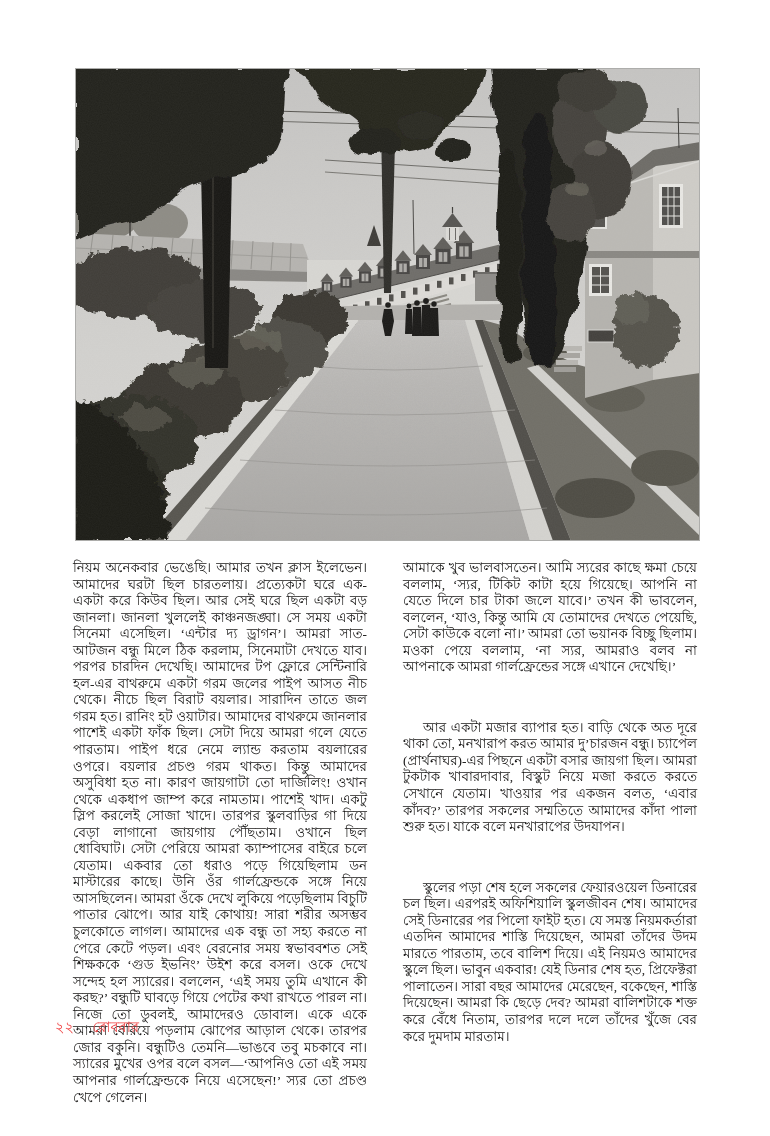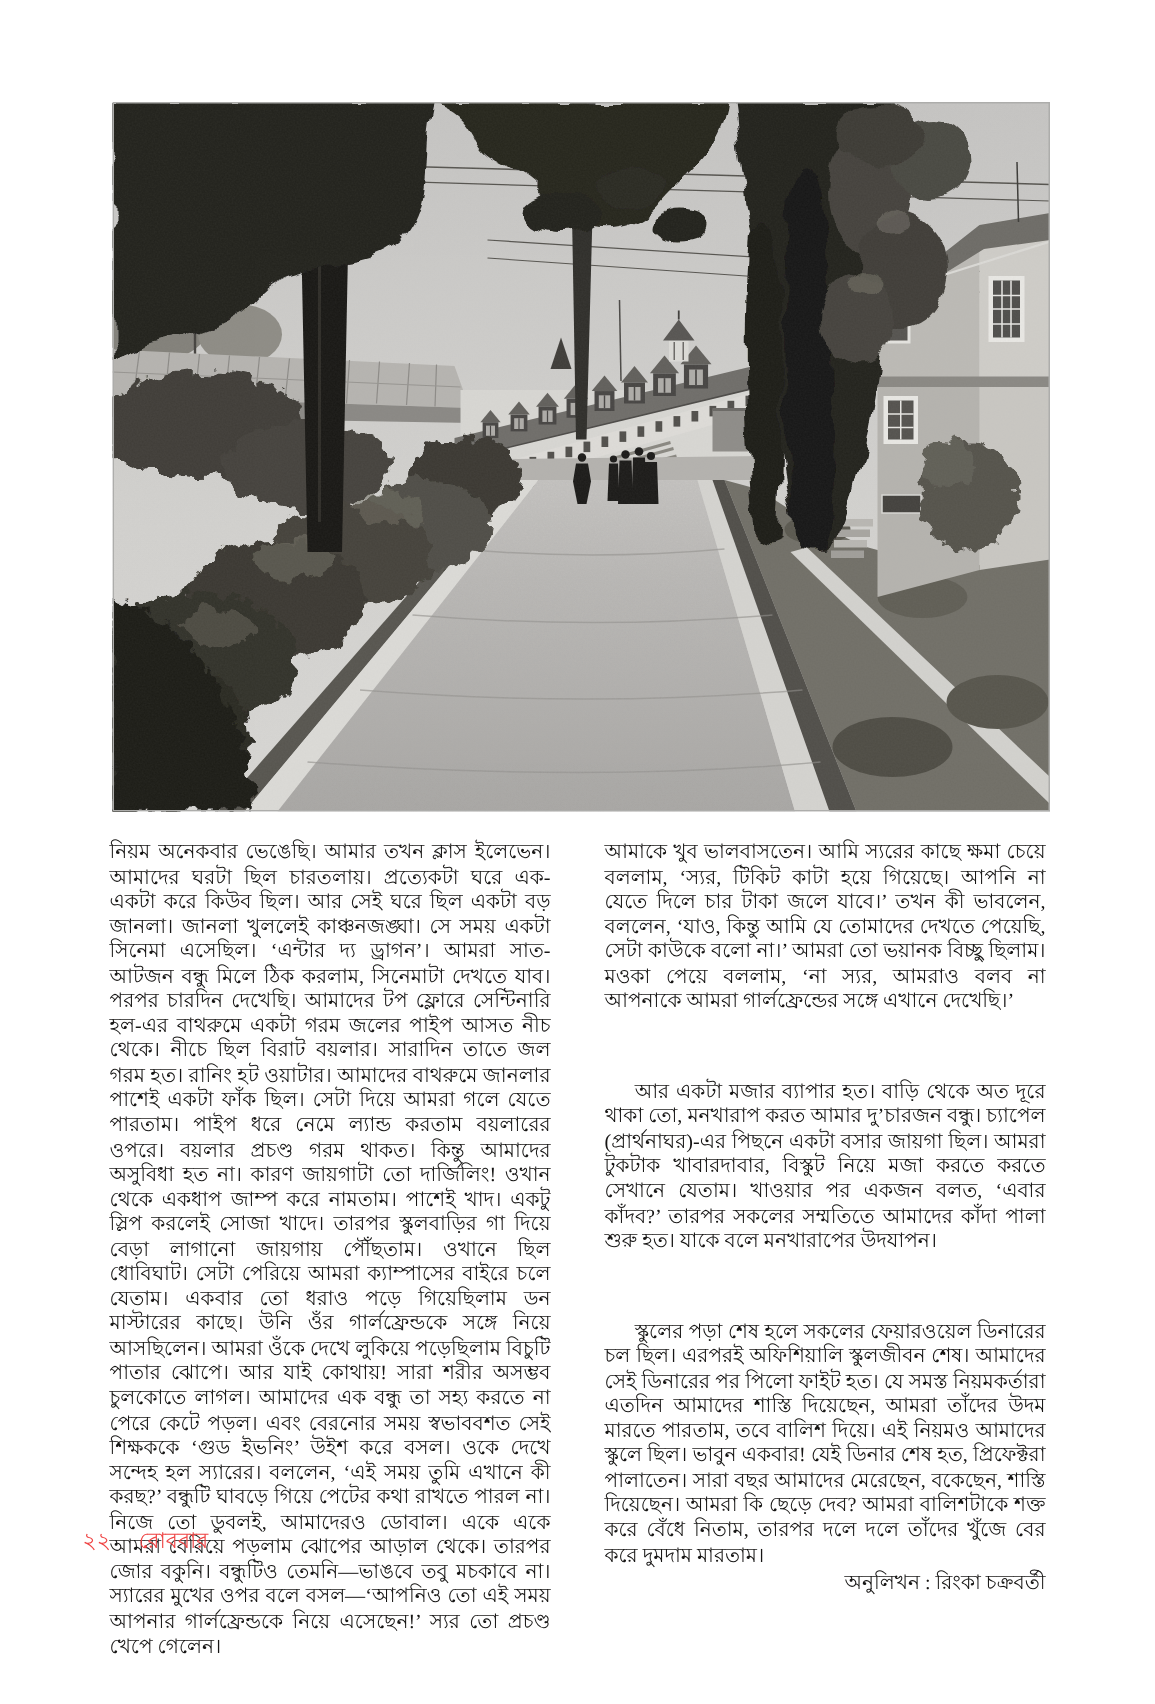--- a/index.html
+++ b/index.html
@@ -287,21 +287,20 @@
       <div class="paras">
           <p>নিয়ম অনেকবার ভেঙেছি। আমার তখন ক্লাস ইলেভেন। আমাদের ঘরটা ছিল চারতলায়। প্রত্যেকটা ঘরে এক-একটা করে কিউব ছিল। আর সেই ঘরে ছিল একটা বড় জানলা। জানলা খুললেই কাঞ্চনজঙ্ঘা। সে সময় একটা সিনেমা এসেছিল। ‘এন্টার দ্য ড্রাগন’। আমরা সাত-আটজন বন্ধু মিলে ঠিক করলাম, সিনেমাটা দেখতে যাব। পরপর চারদিন দেখেছি। আমাদের টপ ফ্লোরে সেন্টিনারি হল-এর বাথরুমে একটা গরম জলের পাইপ আসত নীচ থেকে। নীচে ছিল বিরাট বয়লার। সারাদিন তাতে জল গরম হত। রানিং হট ওয়াটার। আমাদের বাথরুমে জানলার পাশেই একটা ফাঁক ছিল। সেটা দিয়ে আমরা গলে যেতে পারতাম। পাইপ ধরে নেমে ল্যান্ড করতাম বয়লারের ওপরে। বয়লার প্রচণ্ড গরম থাকত। কিন্তু আমাদের অসুবিধা হত না। কারণ জায়গাটা তো দার্জিলিং! ওখান থেকে একধাপ জাম্প করে নামতাম। পাশেই খাদ। একটু স্লিপ করলেই সোজা খাদে। তারপর স্কুলবাড়ির গা দিয়ে বেড়া লাগানো জায়গায় পৌঁছতাম। ওখানে ছিল ধোবিঘাট। সেটা পেরিয়ে আমরা ক্যাম্পাসের বাইরে চলে যেতাম। একবার তো ধরাও পড়ে গিয়েছিলাম ডন মাস্টারের কাছে। উনি ওঁর গার্লফ্রেন্ডকে সঙ্গে নিয়ে আসছিলেন। আমরা ওঁকে দেখে লুকিয়ে পড়েছিলাম বিচুটি পাতার ঝোপে। আর যাই কোথায়! সারা শরীর অসম্ভব চুলকোতে লাগল। আমাদের এক বন্ধু তা সহ্য করতে না পেরে কেটে পড়ল। এবং বেরনোর সময় স্বভাববশত সেই শিক্ষককে ‘গুড ইভনিং’ উইশ করে বসল। ওকে দেখে সন্দেহ হল স্যারের। বললেন, ‘এই সময় তুমি এখানে কী করছ?’ বন্ধুটি ঘাবড়ে গিয়ে পেটের কথা রাখতে পারল না। নিজে তো ডুবলই, আমাদেরও ডোবাল। একে একে আমরা বেরিয়ে পড়লাম ঝোপের আড়াল থেকে। তারপর জোর বকুনি। বন্ধুটিও তেমনি—ভাঙবে তবু মচকাবে না। স্যারের মুখের ওপর বলে বসল—‘আপনিও তো এই সময় আপনার গার্লফ্রেন্ডকে নিয়ে এসেছেন!’ স্যর তো প্রচণ্ড খেপে গেলেন।</p>
         </div>
     </div>
     <div class="col">
       <div class="paras">
           <p>আমাকে খুব ভালবাসতেন। আমি স্যরের কাছে ক্ষমা চেয়ে বললাম, ‘স্যর, টিকিট কাটা হয়ে গিয়েছে। আপনি না যেতে দিলে চার টাকা জলে যাবে।’ তখন কী ভাবলেন, বললেন, ‘যাও, কিন্তু আমি যে তোমাদের দেখতে পেয়েছি, সেটা কাউকে বলো না।’ আমরা তো ভয়ানক বিচ্ছু ছিলাম। মওকা পেয়ে বললাম, ‘না স্যর, আমরাও বলব না আপনাকে আমরা গার্লফ্রেন্ডের সঙ্গে এখানে দেখেছি।’</p>
           <p>আর একটা মজার ব্যাপার হত। বাড়ি থেকে অত দূরে থাকা তো, মনখারাপ করত আমার দু’চারজন বন্ধু। চ্যাপেল (প্রার্থনাঘর)-এর পিছনে একটা বসার জায়গা ছিল। আমরা টুকটাক খাবারদাবার, বিস্কুট নিয়ে মজা করতে করতে সেখানে যেতাম। খাওয়ার পর একজন বলত, ‘এবার কাঁদব?’ তারপর সকলের সম্মতিতে আমাদের কাঁদা পালা শুরু হত। যাকে বলে মনখারাপের উদযাপন।</p>
           <p>স্কুলের পড়া শেষ হলে সকলের ফেয়ারওয়েল ডিনারের চল ছিল। এরপরই অফিশিয়ালি স্কুলজীবন শেষ। আমাদের সেই ডিনারের পর পিলো ফাইট হত। যে সমস্ত নিয়মকর্তারা এতদিন আমাদের শাস্তি দিয়েছেন, আমরা তাঁদের উদম মারতে পারতাম, তবে বালিশ দিয়ে। এই নিয়মও আমাদের স্কুলে ছিল। ভাবুন একবার! যেই ডিনার শেষ হত, প্রিফেক্টরা পালাতেন। সারা বছর আমাদের মেরেছেন, বকেছেন, শাস্তি দিয়েছেন। আমরা কি ছেড়ে দেব? আমরা বালিশটাকে শক্ত করে বেঁধে নিতাম, তারপর দলে দলে তাঁদের খুঁজে বের করে দুমদাম মারতাম।</p>
         </div>
-      <div class="byline">অনুলিখন : রিংকা চক্রবর্তী</div>
     </div>
   </main>
 
   <footer class="footer">
     <span class="pagenum">২২</span>
     <span class="mag">রোববার</span>
   </footer>
 
 </div>
 

